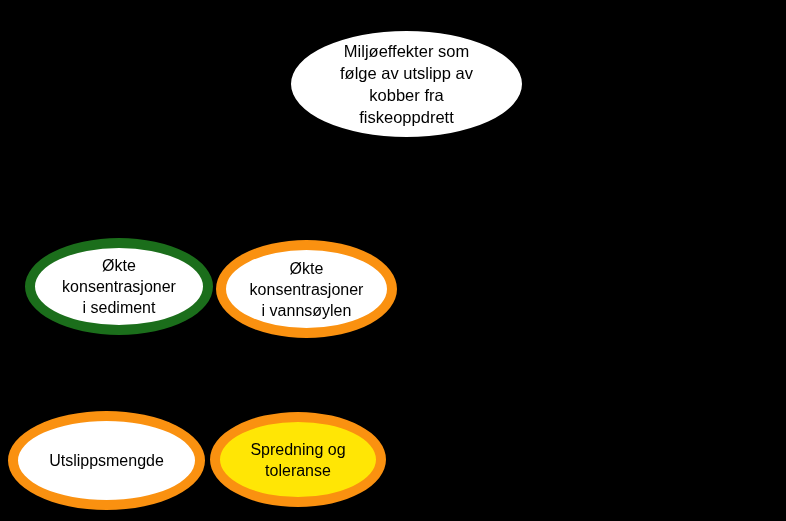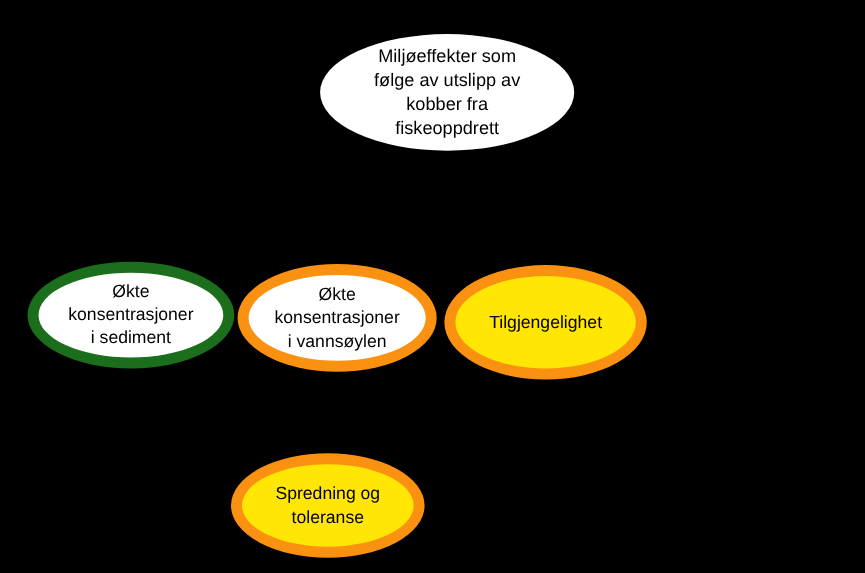--- a/index.html
+++ b/index.html
@@ -63,24 +63,24 @@
 konsentrasjoner
 i sediment</span>
   </div>
 
   <div class="node ring" id="n-vannsoylen" style="background-color: rgb(255, 255, 255); border-color: rgb(250, 145, 16);">
     <span class="label">Økte
 konsentrasjoner
 i vannsøylen</span>
   </div>
 
-  <div class="node ring" id="n-tilgjengelighet" style="background-color: rgb(255, 230, 5); border-color: rgb(250, 145, 16);">
-    <span class="label">Tilgjengelighet</span>
-  </div>
 
 
+  <div class="node ring" id="n-utslippsmengde" style="background-color: rgb(255, 255, 255); border-color: rgb(250, 145, 16);">
+    <span class="label">Utslippsmengde</span>
+  </div>
 
   <div class="node ring" id="n-spredning" style="background-color: rgb(255, 230, 5); border-color: rgb(250, 145, 16);">
     <span class="label">Spredning og
 toleranse</span>
   </div>
 
 </div>
 
 </body></html>

